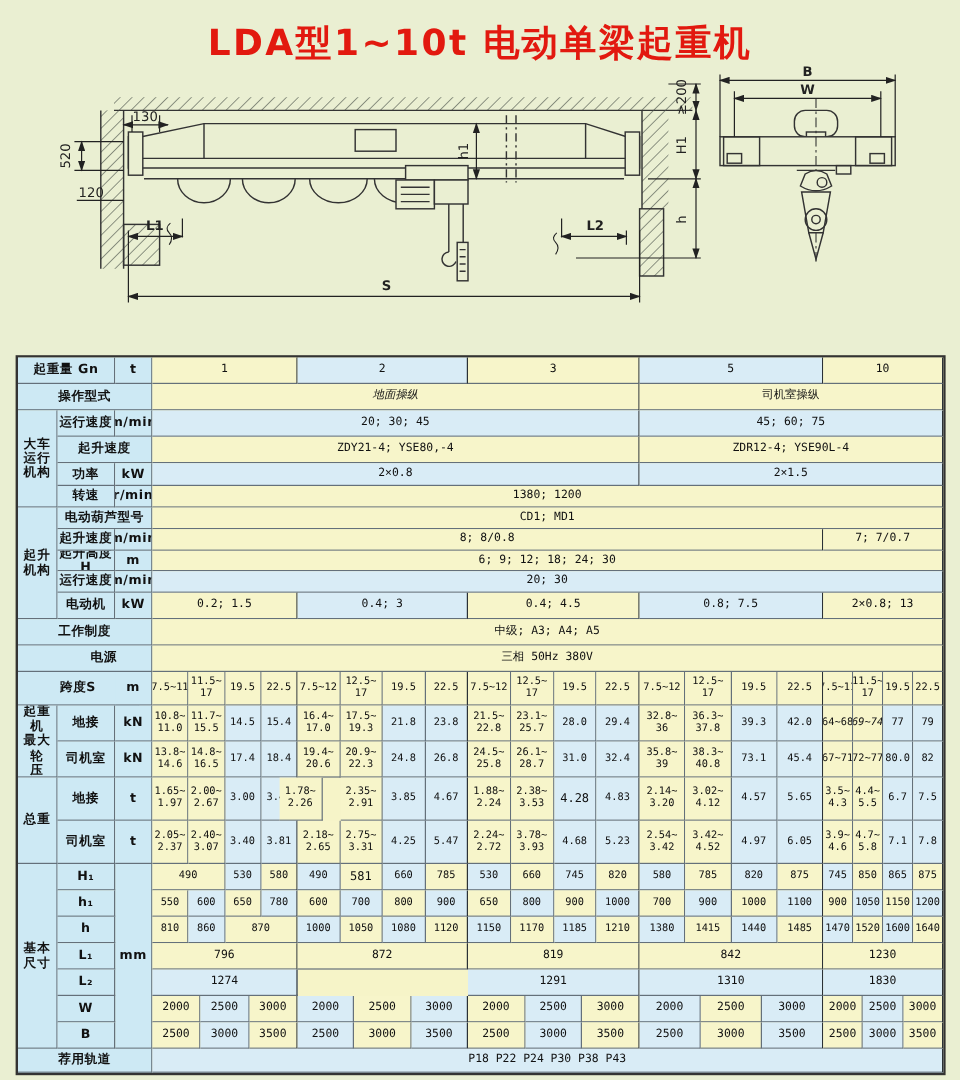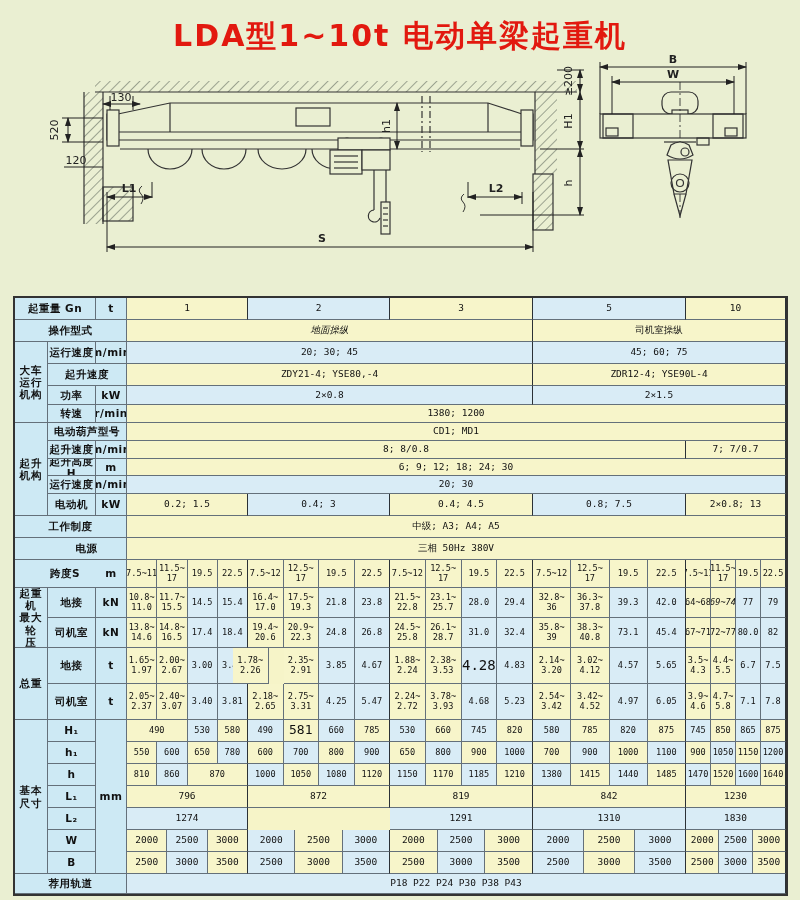--- a/index.html
+++ b/index.html
@@ -314,21 +314,21 @@
       <div class="cell y val" style="left: 218px; top: 350px; width: 35.5px; height: 36px; font-size: 8.6px;">1.78~
 2.26</div>
       <div class="cell y val" style="left: 268.5px; top: 350px; width: 35.5px; height: 36px; font-size: 8.6px;">2.35~
 2.91</div>
       <div class="cell b val" style="left: 304px; top: 350px; width: 35.5px; height: 36px; font-size: 8.6px;">3.85</div>
       <div class="cell b val ge" style="left: 339.5px; top: 350px; width: 35.5px; height: 36px; font-size: 8.6px;">4.67</div>
       <div class="cell y val" style="left: 375px; top: 350px; width: 35.75px; height: 36px; font-size: 8.6px;">1.88~
 2.24</div>
       <div class="cell y val" style="left: 410.75px; top: 350px; width: 35.75px; height: 36px; font-size: 8.6px;">2.38~
 3.53</div>
-      <div class="cell b val" style="left: 446.5px; top: 350px; width: 35.75px; height: 36px; font-size: 14px;">4.28</div>
+      <div class="cell b val" style="left: 446.5px; top: 350px; width: 35.75px; height: 36px; font-size: 10px;">4.28</div>
       <div class="cell b val ge" style="left: 482.25px; top: 350px; width: 35.75px; height: 36px; font-size: 8.6px;">4.83</div>
       <div class="cell y val" style="left: 518px; top: 350px; width: 38.25px; height: 36px; font-size: 8.6px;">2.14~
 3.20</div>
       <div class="cell y val" style="left: 556.25px; top: 350px; width: 38.25px; height: 36px; font-size: 8.6px;">3.02~
 4.12</div>
       <div class="cell b val" style="left: 594.5px; top: 350px; width: 38.25px; height: 36px; font-size: 8.6px;">4.57</div>
       <div class="cell b val ge" style="left: 632.75px; top: 350px; width: 38.25px; height: 36px; font-size: 8.6px;">5.65</div>
       <div class="cell y val" style="left: 671px; top: 350px; width: 25px; height: 36px; font-size: 8.6px;">3.5~
 4.3</div>
       <div class="cell y val" style="left: 696px; top: 350px; width: 25px; height: 36px; font-size: 8.6px;">4.4~
@@ -368,21 +368,21 @@
       <div class="cell b val" style="left: 721px; top: 386px; width: 25px; height: 36px; font-size: 8.6px;">7.1</div>
       <div class="cell b val ge" style="left: 746px; top: 386px; width: 25px; height: 36px; font-size: 8.6px;">7.8</div>
       <div class="cell hd grp" style="left: 0px; top: 422px; width: 33px; height: 154px;">基本
 尺寸</div>
       <div class="cell hd" style="left: 81px; top: 422px; width: 31px; height: 154px;">mm</div>
       <div class="cell hd" style="left: 33px; top: 422px; width: 48px; height: 22px;">H₁</div>
       <div class="cell y val" style="left: 112px; top: 422px; width: 60.5px; height: 22px; font-size: 8.6px;">490</div>
       <div class="cell b val" style="left: 172.5px; top: 422px; width: 30.25px; height: 22px; font-size: 8.6px;">530</div>
       <div class="cell y val ge" style="left: 202.75px; top: 422px; width: 30.25px; height: 22px; font-size: 8.6px;">580</div>
       <div class="cell b val" style="left: 233px; top: 422px; width: 35.5px; height: 22px; font-size: 8.6px;">490</div>
-      <div class="cell y val" style="left: 268.5px; top: 422px; width: 35.5px; height: 22px; font-size: 13px;">581</div>
+      <div class="cell y val" style="left: 268.5px; top: 422px; width: 35.5px; height: 22px; font-size: 10px;">581</div>
       <div class="cell b val" style="left: 304px; top: 422px; width: 35.5px; height: 22px; font-size: 8.6px;">660</div>
       <div class="cell y val ge" style="left: 339.5px; top: 422px; width: 35.5px; height: 22px; font-size: 8.6px;">785</div>
       <div class="cell b val" style="left: 375px; top: 422px; width: 35.75px; height: 22px; font-size: 8.6px;">530</div>
       <div class="cell y val" style="left: 410.75px; top: 422px; width: 35.75px; height: 22px; font-size: 8.6px;">660</div>
       <div class="cell b val" style="left: 446.5px; top: 422px; width: 35.75px; height: 22px; font-size: 8.6px;">745</div>
       <div class="cell y val ge" style="left: 482.25px; top: 422px; width: 35.75px; height: 22px; font-size: 8.6px;">820</div>
       <div class="cell b val" style="left: 518px; top: 422px; width: 38.25px; height: 22px; font-size: 8.6px;">580</div>
       <div class="cell y val" style="left: 556.25px; top: 422px; width: 38.25px; height: 22px; font-size: 8.6px;">785</div>
       <div class="cell b val" style="left: 594.5px; top: 422px; width: 38.25px; height: 22px; font-size: 8.6px;">820</div>
       <div class="cell y val ge" style="left: 632.75px; top: 422px; width: 38.25px; height: 22px; font-size: 8.6px;">875</div>

